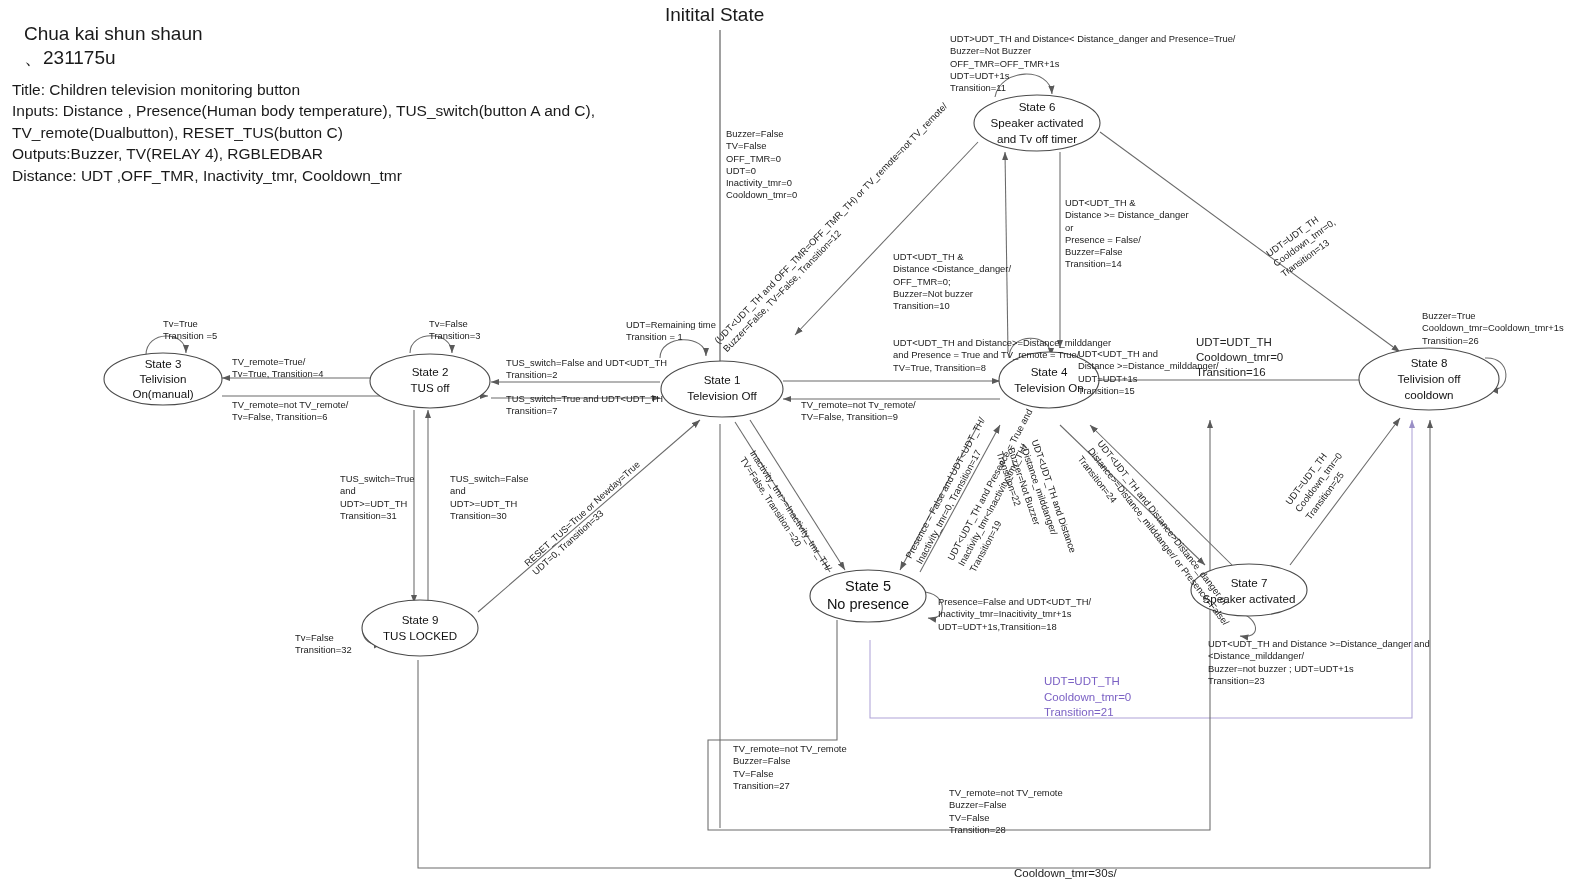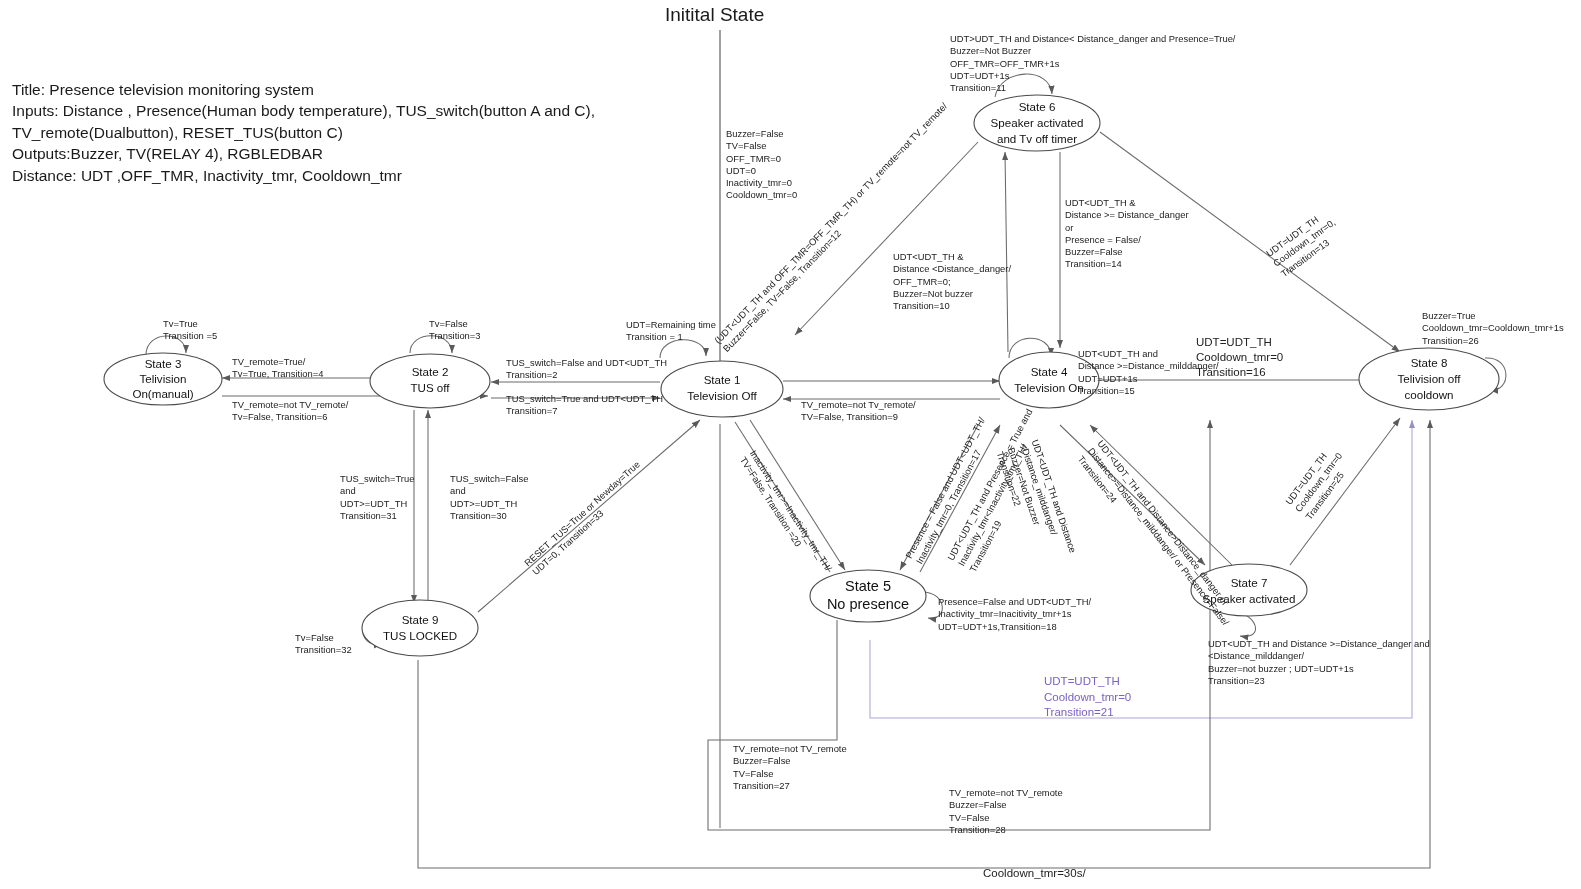--- a/index.html
+++ b/index.html
@@ -20,22 +20,23 @@
   ellipse{fill:#ffffff;stroke:#4a4a4a;stroke-width:1.1;}
   path.edge,line.edge{fill:none;stroke:#6a6a6a;stroke-width:1.05;}
   path.edge.dark{stroke:#4a4a4a;}
   path.edge.purple{stroke:#b0a4d8;}
 </style>
 </head>
 <body>
 
 <div id="canvas">
 
+  <div class="hdr" id="author"><span>Chua kai shun shaun</span><br><span>、231175u</span></div>
 
-  <div class="hdr" id="docinfo"><span>Title: Presence television monitoring system</span><br><span>Inputs: Distance , Presence(Human body temperature), TUS_switch(button A and C),</span><br><span>TV_remote(Dualbutton), RESET_TUS(button C)</span><br><span>Outputs:Buzzer, TV(RELAY 4), RGBLEDBAR</span><br><span>Distance: UDT ,OFF_TMR, Inactivity_tmr, Cooldown_tmr</span></div>
+  <div class="hdr" id="docinfo"><span>Title: Children television monitoring button</span><br><span>Inputs: Distance , Presence(Human body temperature), TUS_switch(button A and C),</span><br><span>TV_remote(Dualbutton), RESET_TUS(button C)</span><br><span>Outputs:Buzzer, TV(RELAY 4), RGBLEDBAR</span><br><span>Distance: UDT ,OFF_TMR, Inactivity_tmr, Cooldown_tmr</span></div>
 
   <div class="hdr" id="initlabel">Initital State</div>
 
   <svg id="svg" viewBox="0 0 1581 889">
     <defs>
       <marker id="ar" markerWidth="9" markerHeight="9" refX="8" refY="3" orient="auto" markerUnits="strokeWidth">
         <path d="M0,0 L8,3 L0,6 z" fill="#5a5a5a"></path>
       </marker>
       <marker id="arp" markerWidth="9" markerHeight="9" refX="8" refY="3" orient="auto" markerUnits="strokeWidth">
         <path d="M0,0 L8,3 L0,6 z" fill="#9a8fc6"></path>
@@ -153,37 +154,38 @@
   </svg>
 
   <div class="lbl" style="left:726px;top:128px;"><span>Buzzer=False</span><br><span>TV=False</span><br><span>OFF_TMR=0</span><br><span>UDT=0</span><br><span>Inactivity_tmr=0</span><br><span>Cooldown_tmr=0</span></div>
 
   <div class="lbl" style="left:950px;top:33px;">UDT&gt;UDT_TH and Distance&lt; Distance_danger and Presence=True/<br>Buzzer=Not Buzzer<br>OFF_TMR=OFF_TMR+1s<br>UDT=UDT+1s<br>Transition=11</div>
   <div class="lbl" style="left:1065px;top:197px;">UDT&lt;UDT_TH &amp;<br>Distance &gt;= Distance_danger<br>or<br>Presence = False/<br>Buzzer=False<br>Transition=14</div>
   <div class="lbl" style="left:1078px;top:301px;margin-top:47px;">UDT&lt;UDT_TH and<br>Distance &gt;=Distance_milddanger/<br>UDT=UDT+1s<br>Transition=15</div>
   <div class="lbl bigger" style="left:1196px;top:335px;">UDT=UDT_TH<br>Cooldown_tmr=0<br>Transition=16</div>
   <div class="lbl" style="left:893px;top:251px;">UDT&lt;UDT_TH &amp;<br>Distance &lt;Distance_danger/<br>OFF_TMR=0;<br>Buzzer=Not buzzer<br>Transition=10</div>
   <div class="lbl" style="left:626px;top:319px;">UDT=Remaining time<br>Transition = 1</div>
+  <div class="lbl" style="left:893px;top:337px;">UDT&lt;UDT_TH and Distance&gt;=Distance_milddanger<br>and Presence = True and TV_remote = True/<br>TV=True, Transition=8</div>
   <div class="lbl" style="left:801px;top:399px;">TV_remote=not Tv_remote/<br>TV=False, Transition=9</div>
   <div class="lbl" style="left:506px;top:357px;">TUS_switch=False and UDT&lt;UDT_TH<br>Transition=2</div>
   <div class="lbl" style="left:506px;top:393px;">TUS_switch=True and UDT&lt;UDT_TH<br>Transition=7</div>
   <div class="lbl" style="left:429px;top:318px;">Tv=False<br>Transition=3</div>
   <div class="lbl" style="left:232px;top:356px;">TV_remote=True/<br>Tv=True, Transition=4</div>
   <div class="lbl" style="left:163px;top:318px;">Tv=True<br>Transition =5</div>
   <div class="lbl" style="left:232px;top:399px;">TV_remote=not TV_remote/<br>Tv=False, Transition=6</div>
   <div class="lbl" style="left:340px;top:473px;">TUS_switch=True<br>and<br>UDT&gt;=UDT_TH<br>Transition=31</div>
   <div class="lbl" style="left:430px;top:473px;padding-left:20px;">TUS_switch=False<br>and<br>UDT&gt;=UDT_TH<br>Transition=30</div>
   <div class="lbl" style="left:295px;top:632px;">Tv=False<br>Transition=32</div>
   <div class="lbl" style="left:938px;top:596px;">Presence=False and UDT&lt;UDT_TH/<br>Inactivity_tmr=Inacitivity_tmr+1s<br>UDT=UDT+1s,Transition=18</div>
   <div class="lbl" style="left:1208px;top:638px;">UDT&lt;UDT_TH and Distance &gt;=Distance_danger and<br>&lt;Distance_milddanger/<br>Buzzer=not buzzer ; UDT=UDT+1s<br>Transition=23</div>
   <div class="lbl" style="left:1422px;top:310px;">Buzzer=True<br>Cooldown_tmr=Cooldown_tmr+1s<br>Transition=26</div>
   <div class="lbl purple" style="left:1044px;top:674px;">UDT=UDT_TH<br>Cooldown_tmr=0<br>Transition=21</div>
   <div class="lbl" style="left:733px;top:743px;">TV_remote=not TV_remote<br>Buzzer=False<br>TV=False<br>Transition=27</div>
   <div class="lbl" style="left:949px;top:787px;">TV_remote=not TV_remote<br>Buzzer=False<br>TV=False<br>Transition=28</div>
-  <div class="lbl bigger" style="left:983px;top:866px;">Cooldown_tmr=30s/</div>
+  <div class="lbl bigger" style="left:1014px;top:866px;">Cooldown_tmr=30s/</div>
 
   <div class="lbl rot" style="left:712px;top:338px;transform:rotate(-46deg);">(UDT&lt;UDT_TH and OFF_TMR=OFF_TMR_TH) or TV_remote=not TV_remote/<br>Buzzer=False, TV=False, Transition=12</div>
   <div class="lbl rot" style="left:1264px;top:250px;transform:rotate(-36deg);">UDT=UDT_TH<br>Cooldown_tmr=0,<br>Transition=13</div>
   <div class="lbl rot" style="left:757px;top:448px;transform:rotate(57deg);">Inactivity_tmr&gt;=Inactivity_tmr_TH/<br>TV=False, Transition =20</div>
   <div class="lbl rot" style="left:903px;top:555px;transform:rotate(-62deg);">Presence = False and UDT&lt;UDT_TH/<br>Inactivity_tmr=0, Transition=17</div>
   <div class="lbl rot" style="left:945px;top:557px;transform:rotate(-62deg);">UDT&lt;UDT_TH and Presence = True and<br>Inactivity_tmr&lt;Inactivity_tmr_TH/<br>Transition=19</div>
   <div class="lbl rot" style="left:1040px;top:438px;transform:rotate(71deg);">UDT&lt;UDT_TH and Distance<br>&lt;Distance_milddanger/<br>Buzzer=Not Buzzer<br>Transition=22</div>
   <div class="lbl rot" style="left:1104px;top:438px;transform:rotate(52deg);">UDT&lt;UDT_TH and Distance&gt;Distance_danger or<br>Distance&gt;=Distance_milddanger/ or Presence=False/<br>Transition=24</div>
   <div class="lbl rot" style="left:1283px;top:500px;transform:rotate(-53deg);">UDT=UDT_TH<br>Cooldown_tmr=0<br>Transition=25</div>
   <div class="lbl rot" style="left:522px;top:560px;transform:rotate(-42deg);">RESET_TUS=True or Newday=True<br>UDT=0, Transition=33</div>

